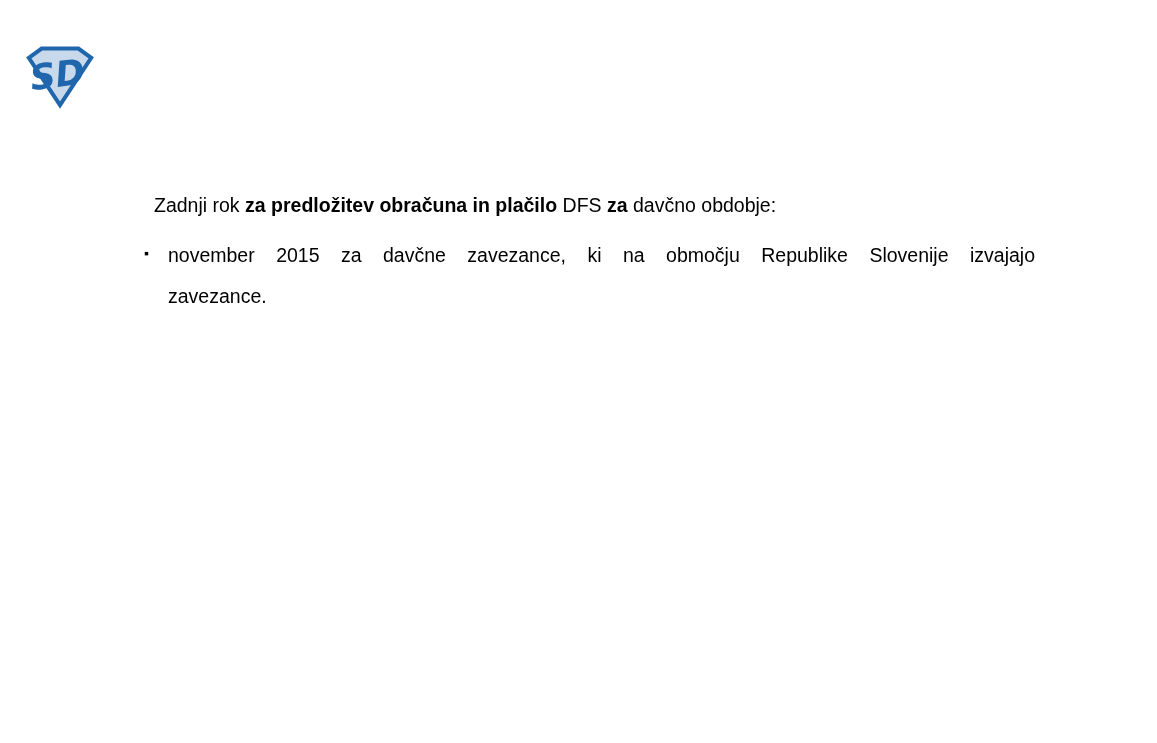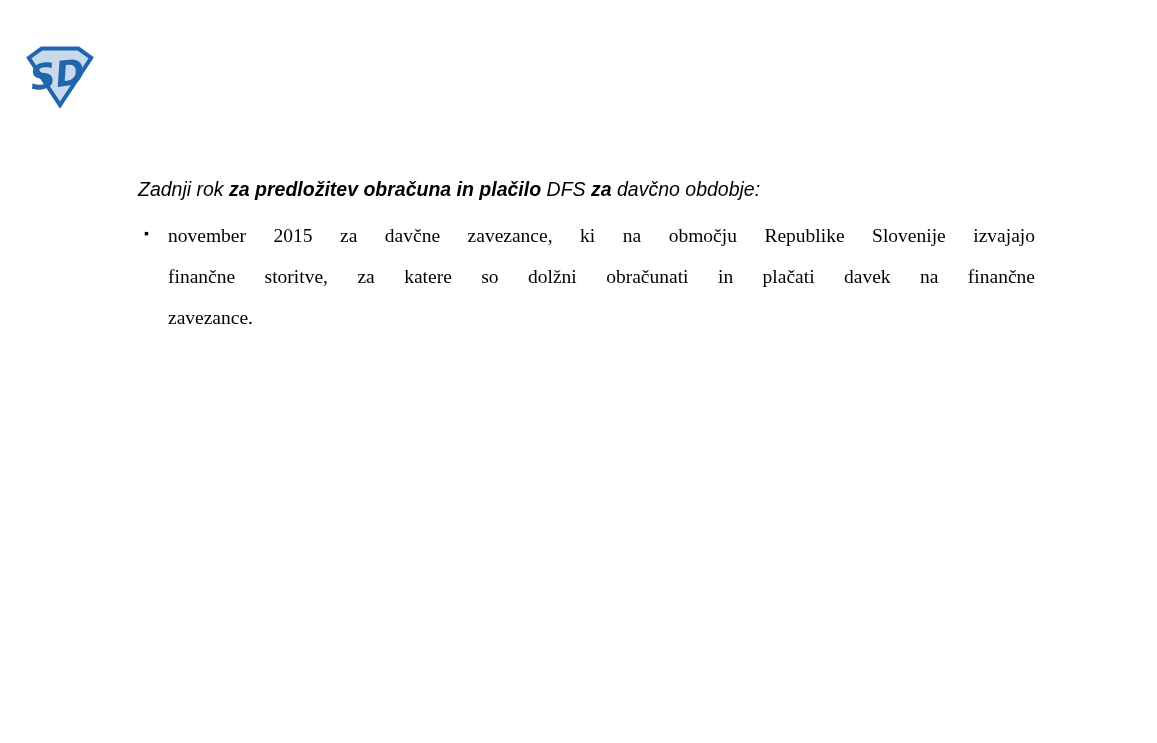--- a/index.html
+++ b/index.html
@@ -28,46 +28,44 @@
   
   .content {
     position: absolute;
     left: 138px;
     top: 175px;
     width: 897px;
     color: #000000;
     font-size: 19.5px;
   }
   .heading {
-    margin: 0;
+    margin: 16px;
     line-height: 28px;
     white-space: nowrap;
     font-weight: normal;
-    font-style: italic;
   }
   .heading .seg-bold { font-weight: bold; }
   .heading .seg-reg  { font-weight: normal; }
 
   .bullet-item {
     position: relative;
     margin-top: 12px;
     padding-left: 30px;
   }
   .bullet-marker {
     position: absolute;
     left: 6px;
     top: 11px;
     font-size: 14px;
     line-height: 1;
     color: #000000;
   }
   .bline {
     line-height: 41px;
     white-space: normal;
-    font-family: Liberation Serif, serif;
   }
   .bline.justified {
     text-align: justify;
     text-align-last: justify;
   }
 </style>
 </head>
 <body>
 
 <div class="slide">
@@ -81,19 +79,18 @@
 
   <div class="content">
 
     <p class="heading">
       <span class="seg-reg">Zadnji rok </span><span class="seg-bold">za predložitev obračuna in plačilo</span><span class="seg-reg"> DFS </span><span class="seg-bold">za</span><span class="seg-reg"> davčno obdobje:</span>
     </p>
 
     <div class="bullet-item">
       <span class="bullet-marker">▪</span>
       <div class="bline justified">november 2015 za davčne zavezance, ki na območju Republike Slovenije izvajajo</div>
-      <div class="bline justified">finančne storitve, za katere so dolžni obračunati in plačati davek na finančne</div>
       <div class="bline">zavezance.</div>
     </div>
 
   </div>
 
 </div>
 
 </body></html>

